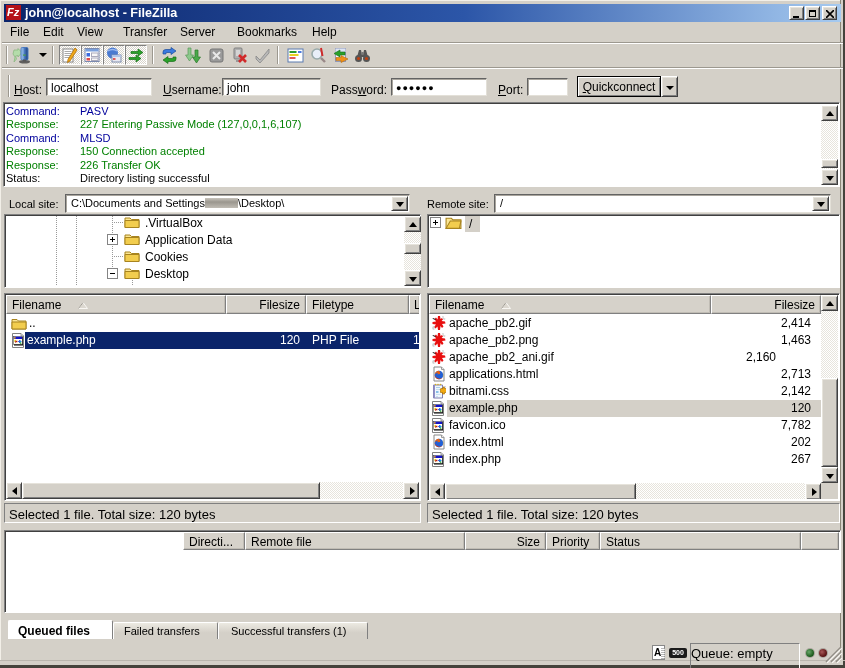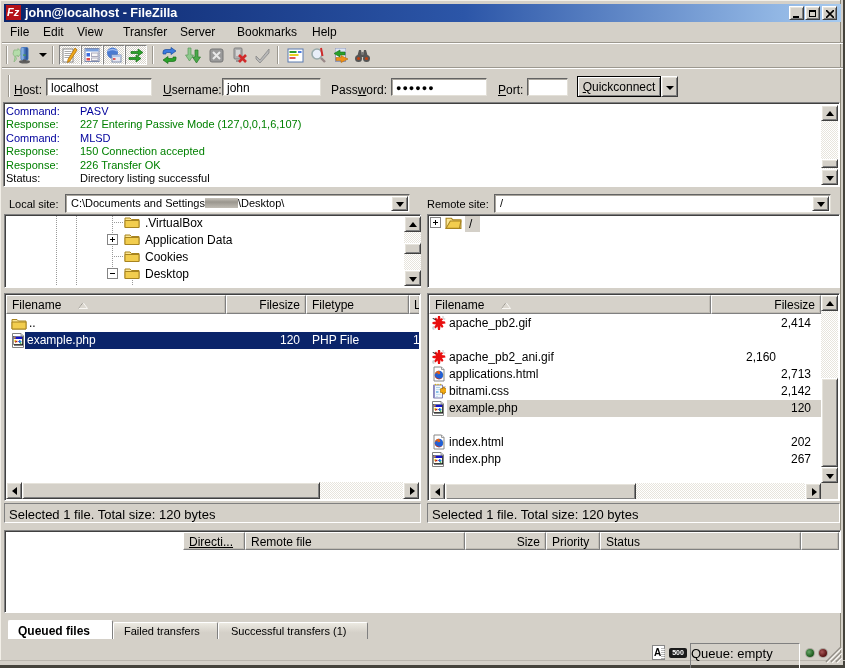--- a/index.html
+++ b/index.html
@@ -382,20 +382,27 @@
       <path d="M5 0.5 L9.5 6.5 L0.5 6.5 Z" fill="#dcd8d0" stroke="#f8f6f2" stroke-width="1"></path>
       <path d="M5 0.5 L0.5 6.5" stroke="#a09c94"></path>
     </svg>
   <div class="row" style="left:0;top:20px;width:392px;">
     <svg class="abs" style="left:2px;top:0px;" width="16" height="16" viewBox="0 0 16 16">
         <use href="#i-apache"></use>
       </svg>
     <span class="abs" style="left:20px;top:1px;">apache_pb2.gif</span>
     <span class="abs" style="left:282px;top:1px;width:100px;text-align:right;">2,414</span>
   </div>
+  <div class="row" style="left:0;top:37px;width:392px;">
+    <svg class="abs" style="left:2px;top:0px;" width="16" height="16" viewBox="0 0 16 16">
+        <use href="#i-apache"></use>
+      </svg>
+    <span class="abs" style="left:20px;top:1px;">apache_pb2.png</span>
+    <span class="abs" style="left:282px;top:1px;width:100px;text-align:right;">1,463</span>
+  </div>
   <div class="row" style="left:0;top:54px;width:392px;">
     <svg class="abs" style="left:2px;top:0px;" width="16" height="16" viewBox="0 0 16 16">
         <use href="#i-apache"></use>
       </svg>
     <span class="abs" style="left:20px;top:1px;">apache_pb2_ani.gif</span>
     <span class="abs" style="left:282px;top:1px;width:100px;text-align:center;">2,160</span>
   </div>
   <div class="row" style="left:0;top:71px;width:392px;">
     <svg class="abs" style="left:3px;top:0px;" width="14" height="16" viewBox="0 0 14 16">
         <use href="#i-html"></use>
@@ -410,20 +417,27 @@
     <span class="abs" style="left:20px;top:1px;">bitnami.css</span>
     <span class="abs" style="left:282px;top:1px;width:100px;text-align:right;">2,142</span>
   </div>
   <div class="row" style="left:0;top:105px;width:392px;">
     <div class="abs" style="left:18px;top:0;width:374px;height:17px;background:#d4d0c8;"></div>
     <svg class="abs" style="left:2px;top:0px;" width="15" height="17" viewBox="0 0 15 16">
         <use href="#i-php"></use>
       </svg>
     <span class="abs" style="left:20px;top:1px;">example.php</span>
     <span class="abs" style="left:282px;top:1px;width:100px;text-align:right;">120</span>
+  </div>
+  <div class="row" style="left:0;top:122px;width:392px;">
+    <svg class="abs" style="left:2px;top:0px;" width="15" height="17" viewBox="0 0 15 16">
+        <use href="#i-php"></use>
+      </svg>
+    <span class="abs" style="left:20px;top:1px;">favicon.ico</span>
+    <span class="abs" style="left:282px;top:1px;width:100px;text-align:right;">7,782</span>
   </div>
   <div class="row" style="left:0;top:139px;width:392px;">
     <svg class="abs" style="left:3px;top:0px;" width="14" height="16" viewBox="0 0 14 16">
         <use href="#i-html"></use>
       </svg>
     <span class="abs" style="left:20px;top:1px;">index.html</span>
     <span class="abs" style="left:282px;top:1px;width:100px;text-align:right;">202</span>
   </div>
   <div class="row" style="left:0;top:156px;width:392px;">
     <svg class="abs" style="left:2px;top:0px;" width="15" height="17" viewBox="0 0 15 16">
@@ -454,21 +468,21 @@
       </div>
     <div class="sb-btn" style="left:16px;top:0;width:191px;height:17px;"></div>
     <div class="abs" style="left:392px;top:0;width:17px;height:17px;background:#d4d0c8;"></div>
   </div>
 </div>
 
 <div class="abs" style="left:427px;top:503px;width:413px;height:20px;border:1px solid;border-color:#808080 #fff #fff #808080;background:#d4d0c8;padding:3px 0 0 4px;font-size:13px;">Selected 1 file. Total size: 120 bytes</div>
 
 <div class="abs sunken2 white" style="left:4px;top:530px;width:837px;height:83px;"></div>
 <div class="abs white" style="left:6px;top:532px;width:833px;height:79px;overflow:hidden;">
-  <div class="hdrcell" style="left:177px;width:62px;height:18px;text-decoration:underline;">Directi...</div>
+  <div class="hdrcell" style="left:177px;width:62px;height:18px;">Directi...</div>
   <div class="hdrcell" style="left:239px;width:220px;height:18px;">Remote file</div>
   <div class="hdrcell" style="left:459px;width:81px;height:18px;text-align:right;">Size</div>
   <div class="hdrcell" style="left:540px;width:54px;height:18px;">Priority</div>
   <div class="hdrcell" style="left:594px;width:201px;height:18px;">Status</div>
   <div class="hdrcell" style="left:795px;width:38px;height:18px;"></div>
 </div>
 
 <div class="abs" style="left:113px;top:622px;width:105px;height:17px;background:linear-gradient(#eceae2,#d4d0c8 60%);border:1px solid;border-color:#fff #808080 #808080 #fff;border-bottom:none;border-radius:2px 2px 0 0;padding:2px 0 0 10px;font-size:11px;">Failed transfers</div>
 <div class="abs" style="left:218px;top:622px;width:150px;height:17px;background:linear-gradient(#eceae2,#d4d0c8 60%);border:1px solid;border-color:#fff #808080 #808080 #fff;border-bottom:none;border-radius:2px 2px 0 0;padding:2px 0 0 12px;font-size:11px;">Successful transfers (1)</div>
 <div class="abs" style="left:8px;top:620px;width:105px;height:19px;background:#fff;border:1px solid;border-color:#fff #808080 #808080 #fff;border-bottom:none;border-radius:2px 2px 0 0;padding:3px 0 0 9px;font-size:12px;font-weight:bold;">Queued files</div>

